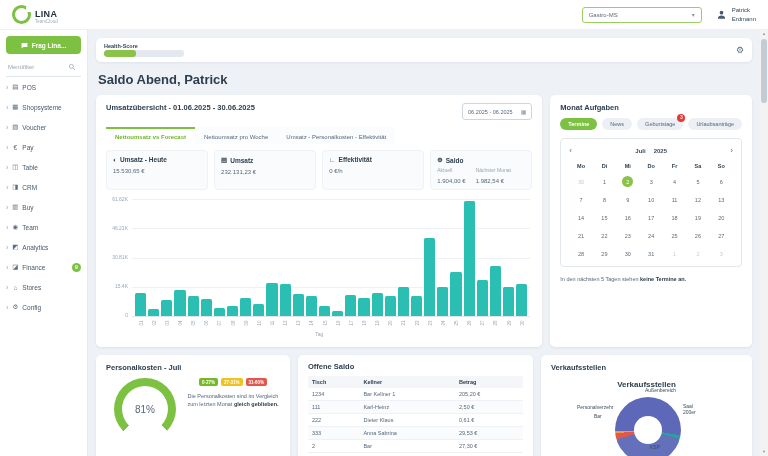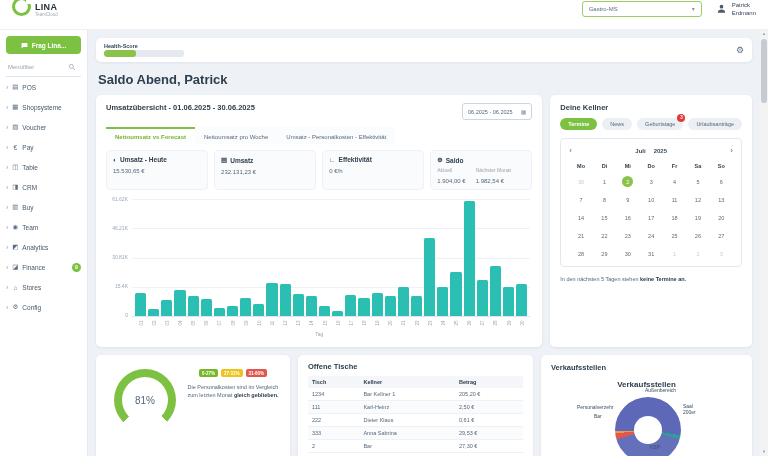--- a/index.html
+++ b/index.html
@@ -1,20 +1,20 @@
 <!DOCTYPE html>
 <html><head>
 <meta charset="utf-8">
 <style>
   html,body{margin:0;padding:0;}
   body{width:768px;height:456px;overflow:hidden;position:relative;background:#eef1f6;
        font-family:"Liberation Sans",sans-serif;color:#33465a;}
   
   .hdr{position:absolute;top:0;left:0;right:0;height:30px;background:#fff;z-index:6;
-       display:flex;align-items:flex-end;justify-content:space-between;padding:12px 12px;box-sizing:border-box;
+       display:flex;align-items:center;justify-content:space-between;padding:4px 12px;box-sizing:border-box;
        border-bottom:1px solid #eef1f4;}
   .logo{display:flex;align-items:center;gap:4px;}
   .logo-mark{width:13px;height:13px;border:3px solid #7cc142;border-radius:50%;position:relative;}
   .logo-mark:after{content:"";position:absolute;right:-3px;top:-1px;width:5px;height:5px;background:#fff;}
   .logo-txt{line-height:1;}
   .logo-txt b{font-size:9px;color:#25313d;letter-spacing:.3px;}
   .logo-txt small{display:block;font-size:4.5px;color:#a3aeb8;}
   .hdr-right{display:flex;align-items:center;gap:14px;}
   .org-select{width:120px;height:16px;border:1px solid #9ccf63;border-radius:3px;background:#fff;
        display:flex;align-items:center;justify-content:space-between;padding:0 6px;box-sizing:border-box;
@@ -462,21 +462,21 @@
             </div>
             <div class="xl">
               <span>30</span>
             </div>
           </div>
         <div class="xtitle">Tag</div>
       </div>
     </section>
 
     <section class="card tasks">
-      <h2>Deine Kellner</h2>
+      <h2>Monat Aufgaben</h2>
       <div class="pills" id="task-tabs">
           <div class="pill active">Termine
    </div>
           <div class="pill">News
    </div>
           <div class="pill">Geburtstage
    <span class="pbadge">3</span></div>
           <div class="pill">Urlaubsanträge
    </div>
         </div>
@@ -606,39 +606,40 @@
             </div>
           </div>
       </div>
       <p class="tfoot"><span>In den nächsten 5 Tagen stehen </span><b>keine Termine an.</b></p>
     </section>
   </div>
 
   <div class="row2">
 
     <section class="card pers">
+      <h2>Personalkosten - Juli</h2>
       <div class="pers-body">
         <div class="gauge">
           <span class="gv">81%</span>
         </div>
         <div class="pers-right">
           <div class="rbadges" id="rbadges">
               <span class="rbadge" style="background:#76b82a">0-27%</span>
               <span class="rbadge" style="background:#eec31e">27-31%</span>
               <span class="rbadge" style="background:#e2574c">31-60%</span>
             </div>
           <div class="pers-text">
             <span>Die Personalkosten sind im Vergleich zum letzten Monat </span><b>gleich geblieben.</b>
           </div>
         </div>
       </div>
     </section>
 
     <section class="card tbl">
-      <h2>Offene Tische</h2>
+      <h2>Offene Saldo</h2>
       <table>
         <thead>
             <tr id="tbl-head">
               <th>Tisch</th>
               <th>Kellner</th>
               <th>Betrag</th>
             </tr>
           </thead>
         <tbody id="tbl-body">
             <tr class="">

